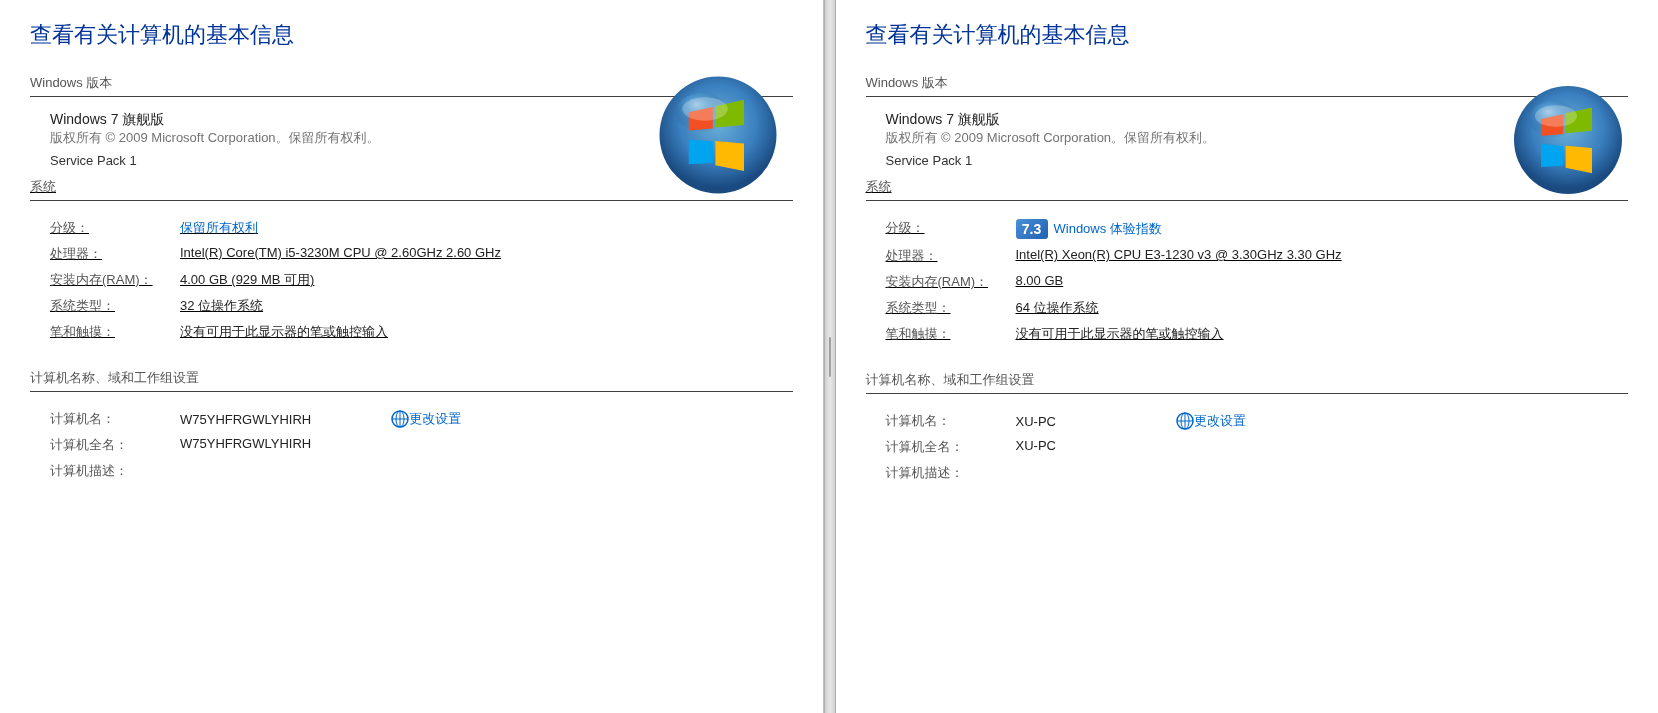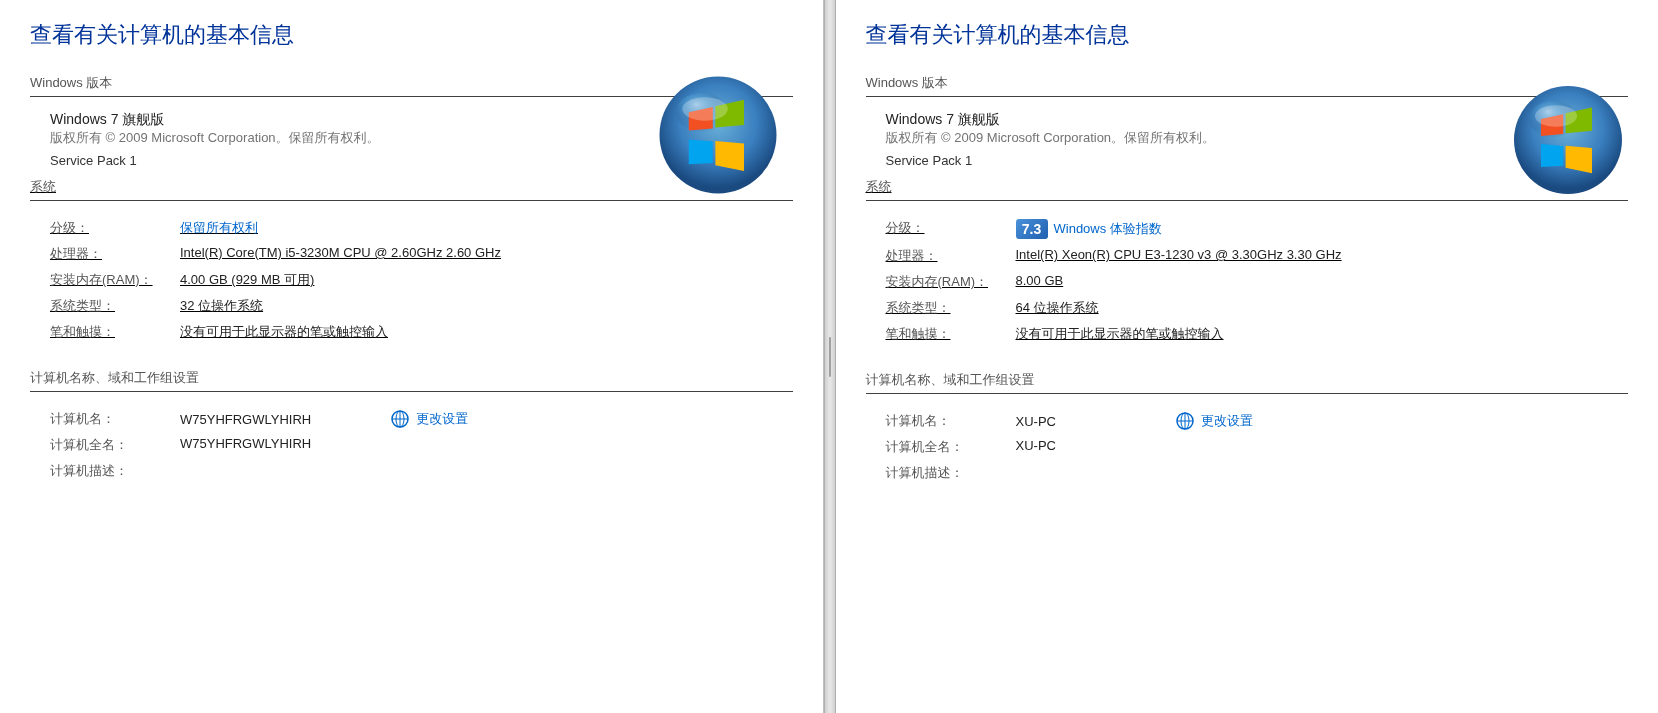--- a/index.html
+++ b/index.html
@@ -133,21 +133,21 @@
       border-radius: 3px;
       min-width: 32px;
       text-align: center;
     }
     .rating-text {
       color: #0066cc;
     }
     .change-settings-btn {
       display: inline-flex;
       align-items: center;
-      gap: 7px;
+      gap: 0;
       color: #0066cc;
       cursor: pointer;
       font-size: 13px;
       text-decoration: none;
     }
     .globe-icon {
       width: 18px;
       height: 18px;
       display: inline-block;
     }

